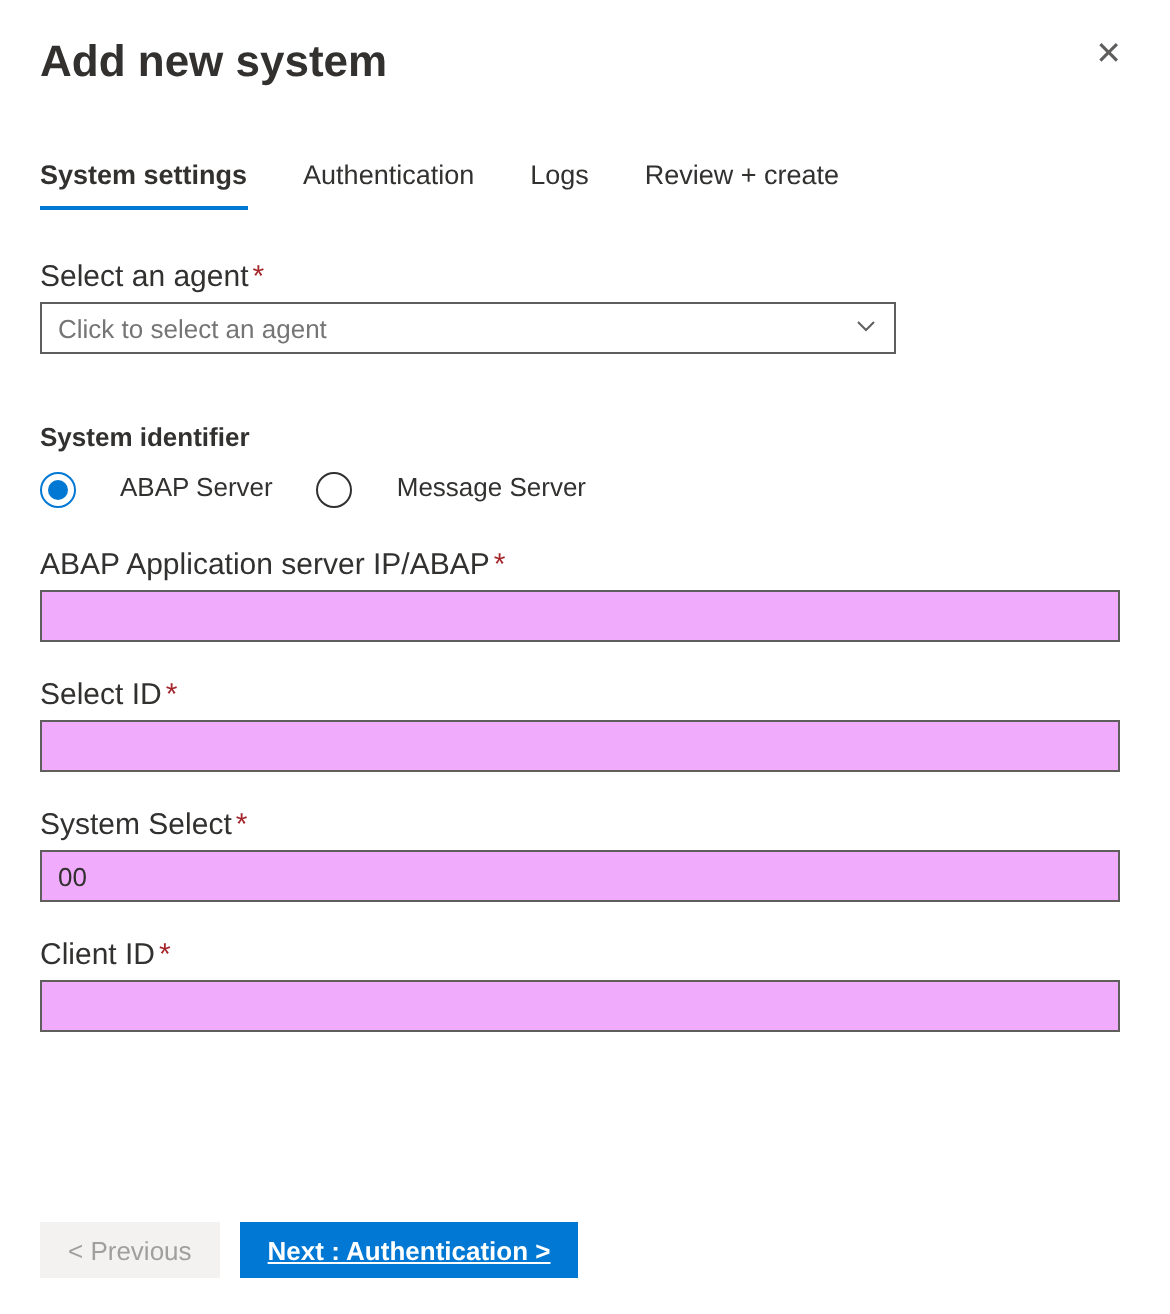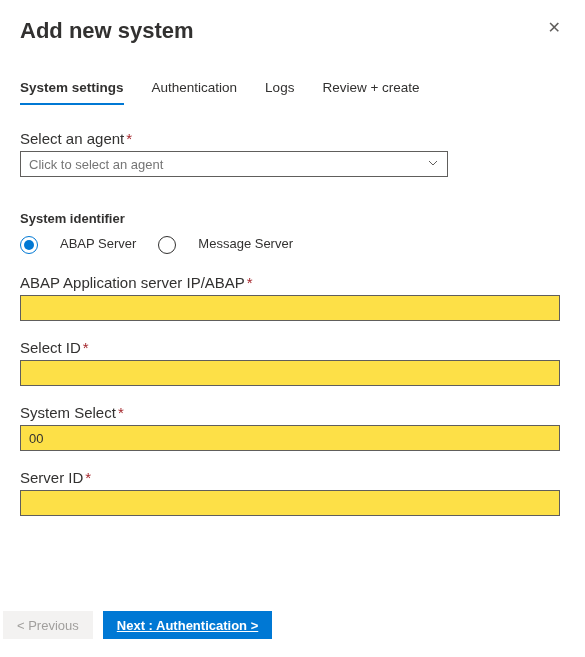--- a/index.html
+++ b/index.html
@@ -123,28 +123,28 @@
     background: #0078d4;
   }
   .text-input {
     width: 540px;
     height: 26px;
     border: 1px solid #605e5c;
     padding: 0 8px;
     font-size: 13px;
     font-family: inherit;
     color: #323130;
-    background: #fde047;
+    background: #f0abfc;
   }
   .field-block {
     margin-bottom: 18px;
   }
   .footer {
     position: absolute;
-    left: 3px;
+    left: 20px;
     bottom: 18px;
     display: flex;
     gap: 10px;
   }
   .btn {
     height: 28px;
     padding: 0 14px;
     font-size: 13px;
     font-family: inherit;
     cursor: pointer;
@@ -223,21 +223,21 @@
 
     <div class="field-block">
       <label class="field-label">
         <span>System Select</span><span class="req">*</span>
       </label>
       <input class="text-input" value="00" style="">
     </div>
 
     <div class="field-block">
       <label class="field-label">
-        <span>Server ID</span><span class="req">*</span>
+        <span>Client ID</span><span class="req">*</span>
       </label>
       <input class="text-input" value="" style="">
     </div>
   </div>
 </div>
 
 <div class="footer">
   <button class="btn btn-secondary">&lt; Previous</button>
   <button class="btn btn-primary">Next : Authentication  &gt;</button>
 </div>

